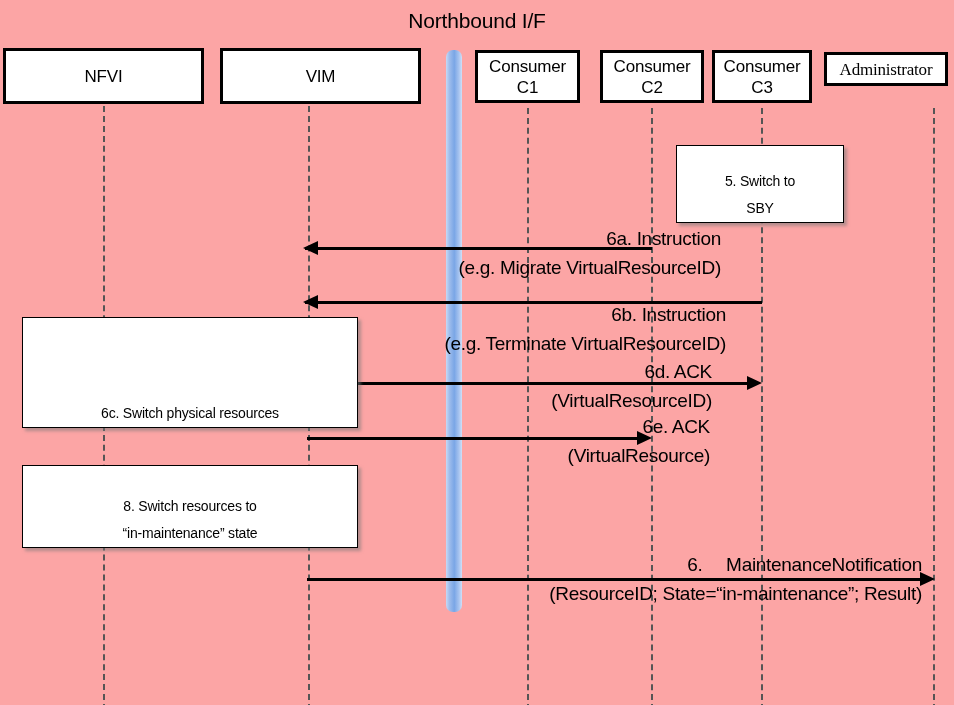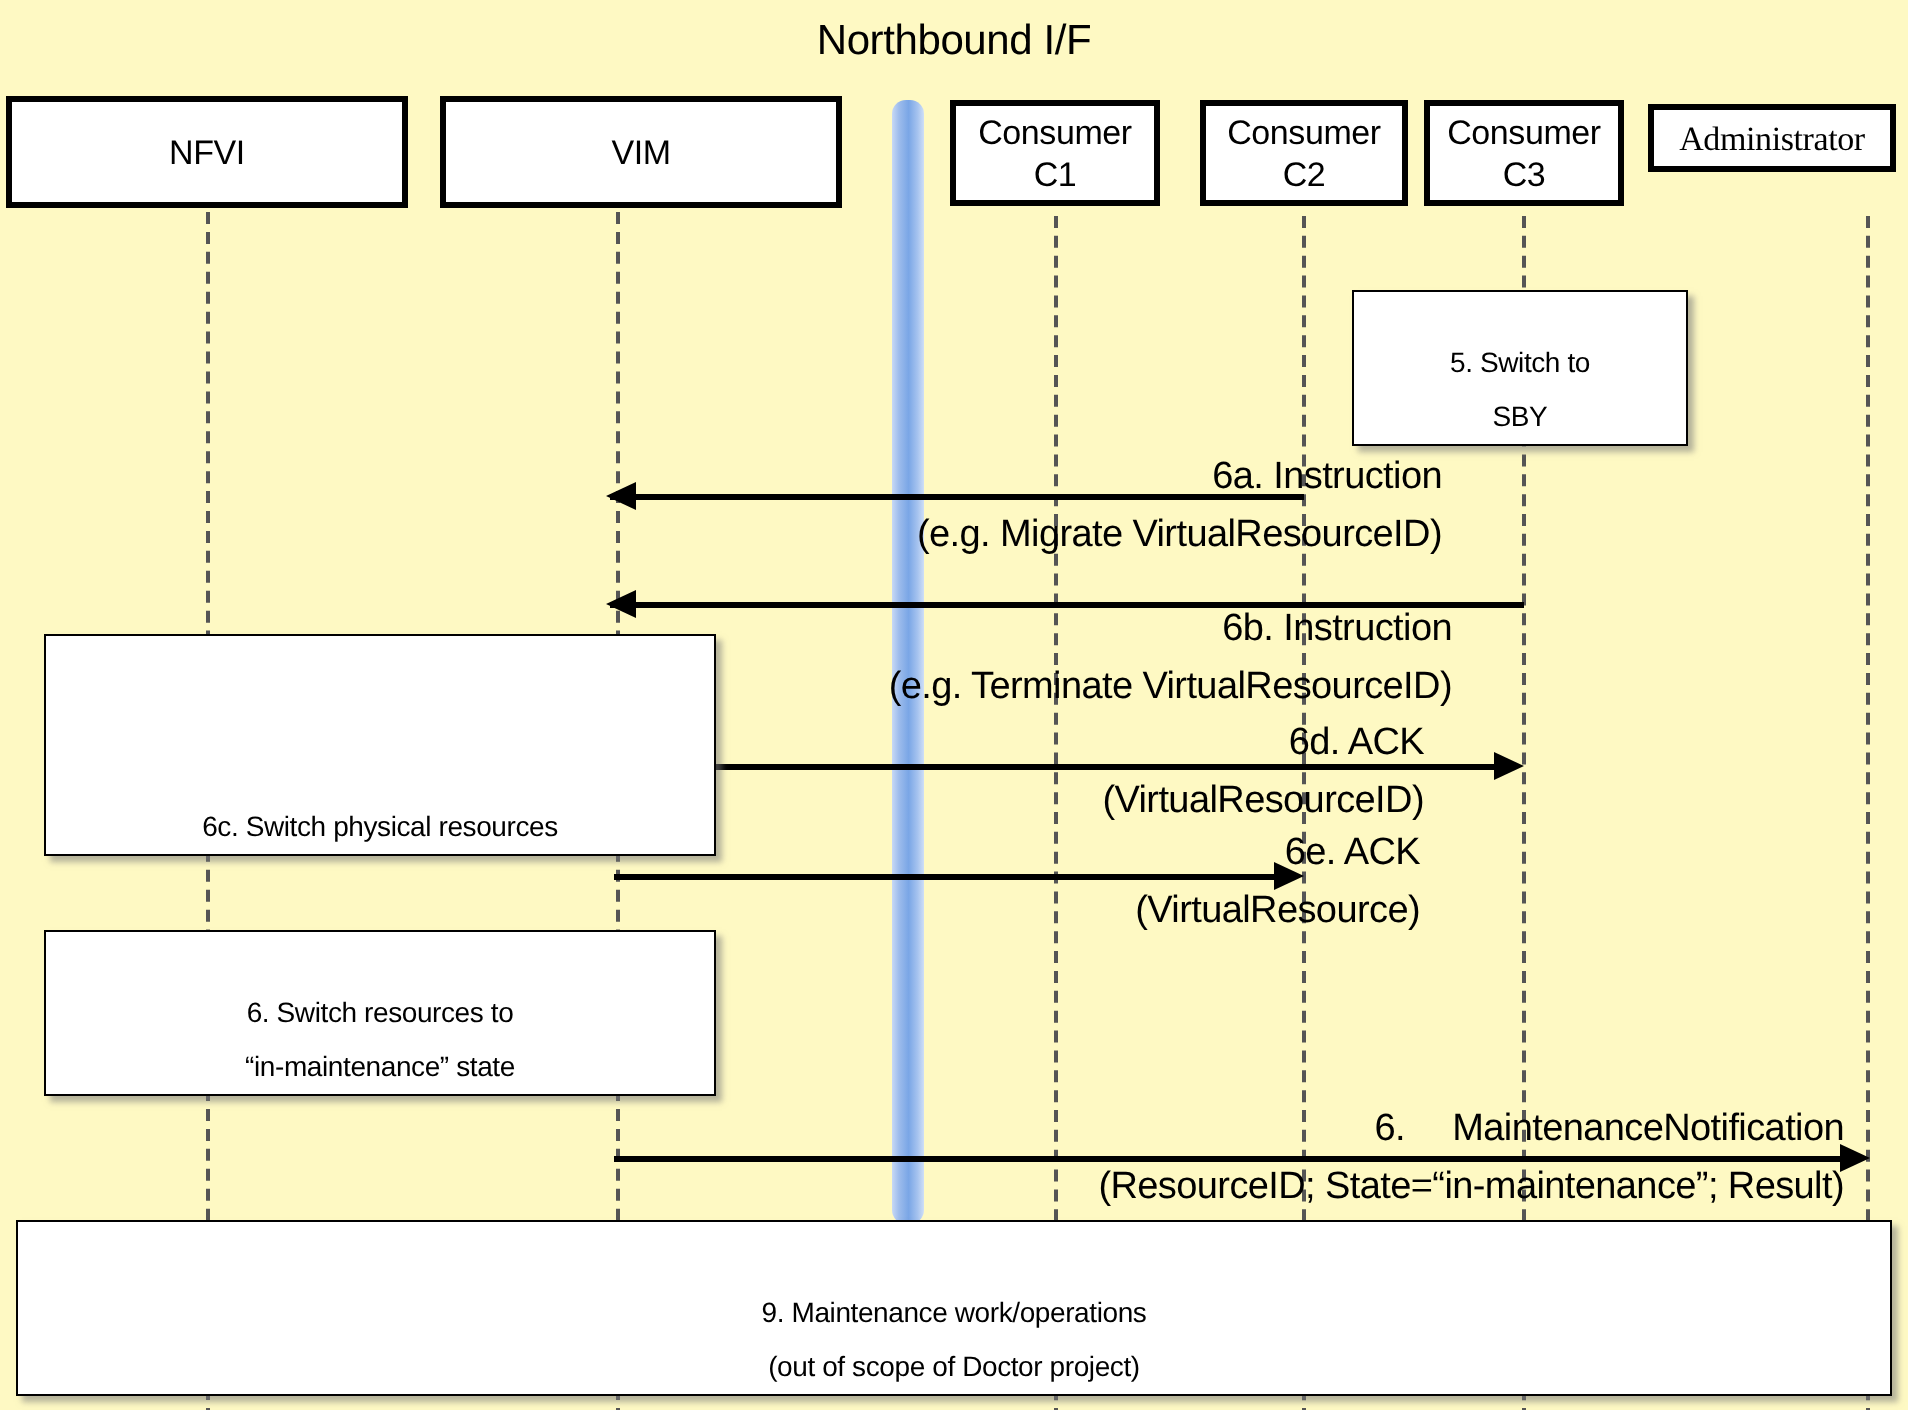--- a/index.html
+++ b/index.html
@@ -4,21 +4,21 @@
 <style>
   html, body {
     margin: 0;
     padding: 0;
     background: #ffffff;
   }
   #canvas {
     position: relative;
     width: 954px;
     height: 705px;
-    background: #fef9c3;
+    background: #fca5a5;
     overflow: hidden;
     font-family: "Liberation Sans", sans-serif;
     color: #000000;
   }
 
   
   .diagram-title {
     position: absolute;
     left: 0;
     right: 0;
@@ -183,27 +183,23 @@
   <div class="arrow-head right" style="left:747px; top:376px;"></div>
   <div class="msg-label two-line" style="left:452px; top:357px; width:260px;">6d. ACK
 (VirtualResourceID)</div>
 
   <div class="msg-line" style="left:307px; top:437px; width:330px;"></div>
   <div class="arrow-head right" style="left:637px; top:431px;"></div>
   <div class="msg-label two-line" style="left:452px; top:412px; width:258px;">6e. ACK
 (VirtualResource)</div>
 
   <div class="note-box" style="left:22px; top:465px; width:336px; height:83px;">
-    <span class="note-label">6. Switch resources to
+    <span class="note-label">8. Switch resources to
 “in-maintenance” state</span>
   </div>
 
   <div class="msg-line" style="left:307px; top:578px; width:615px;"></div>
   <div class="arrow-head right" style="left:920px; top:572px;"></div>
   <div class="msg-label two-line" style="left:352px; top:550px; width:570px;">6.  MaintenanceNotification
 (ResourceID; State=“in-maintenance”; Result)</div>
 
-  <div class="note-box" style="left:8px; top:610px; width:938px; height:88px;">
-    <span class="note-label">9. Maintenance work/operations
-(out of scope of Doctor project)</span>
-  </div>
 
 </div>
 
 </body></html>

